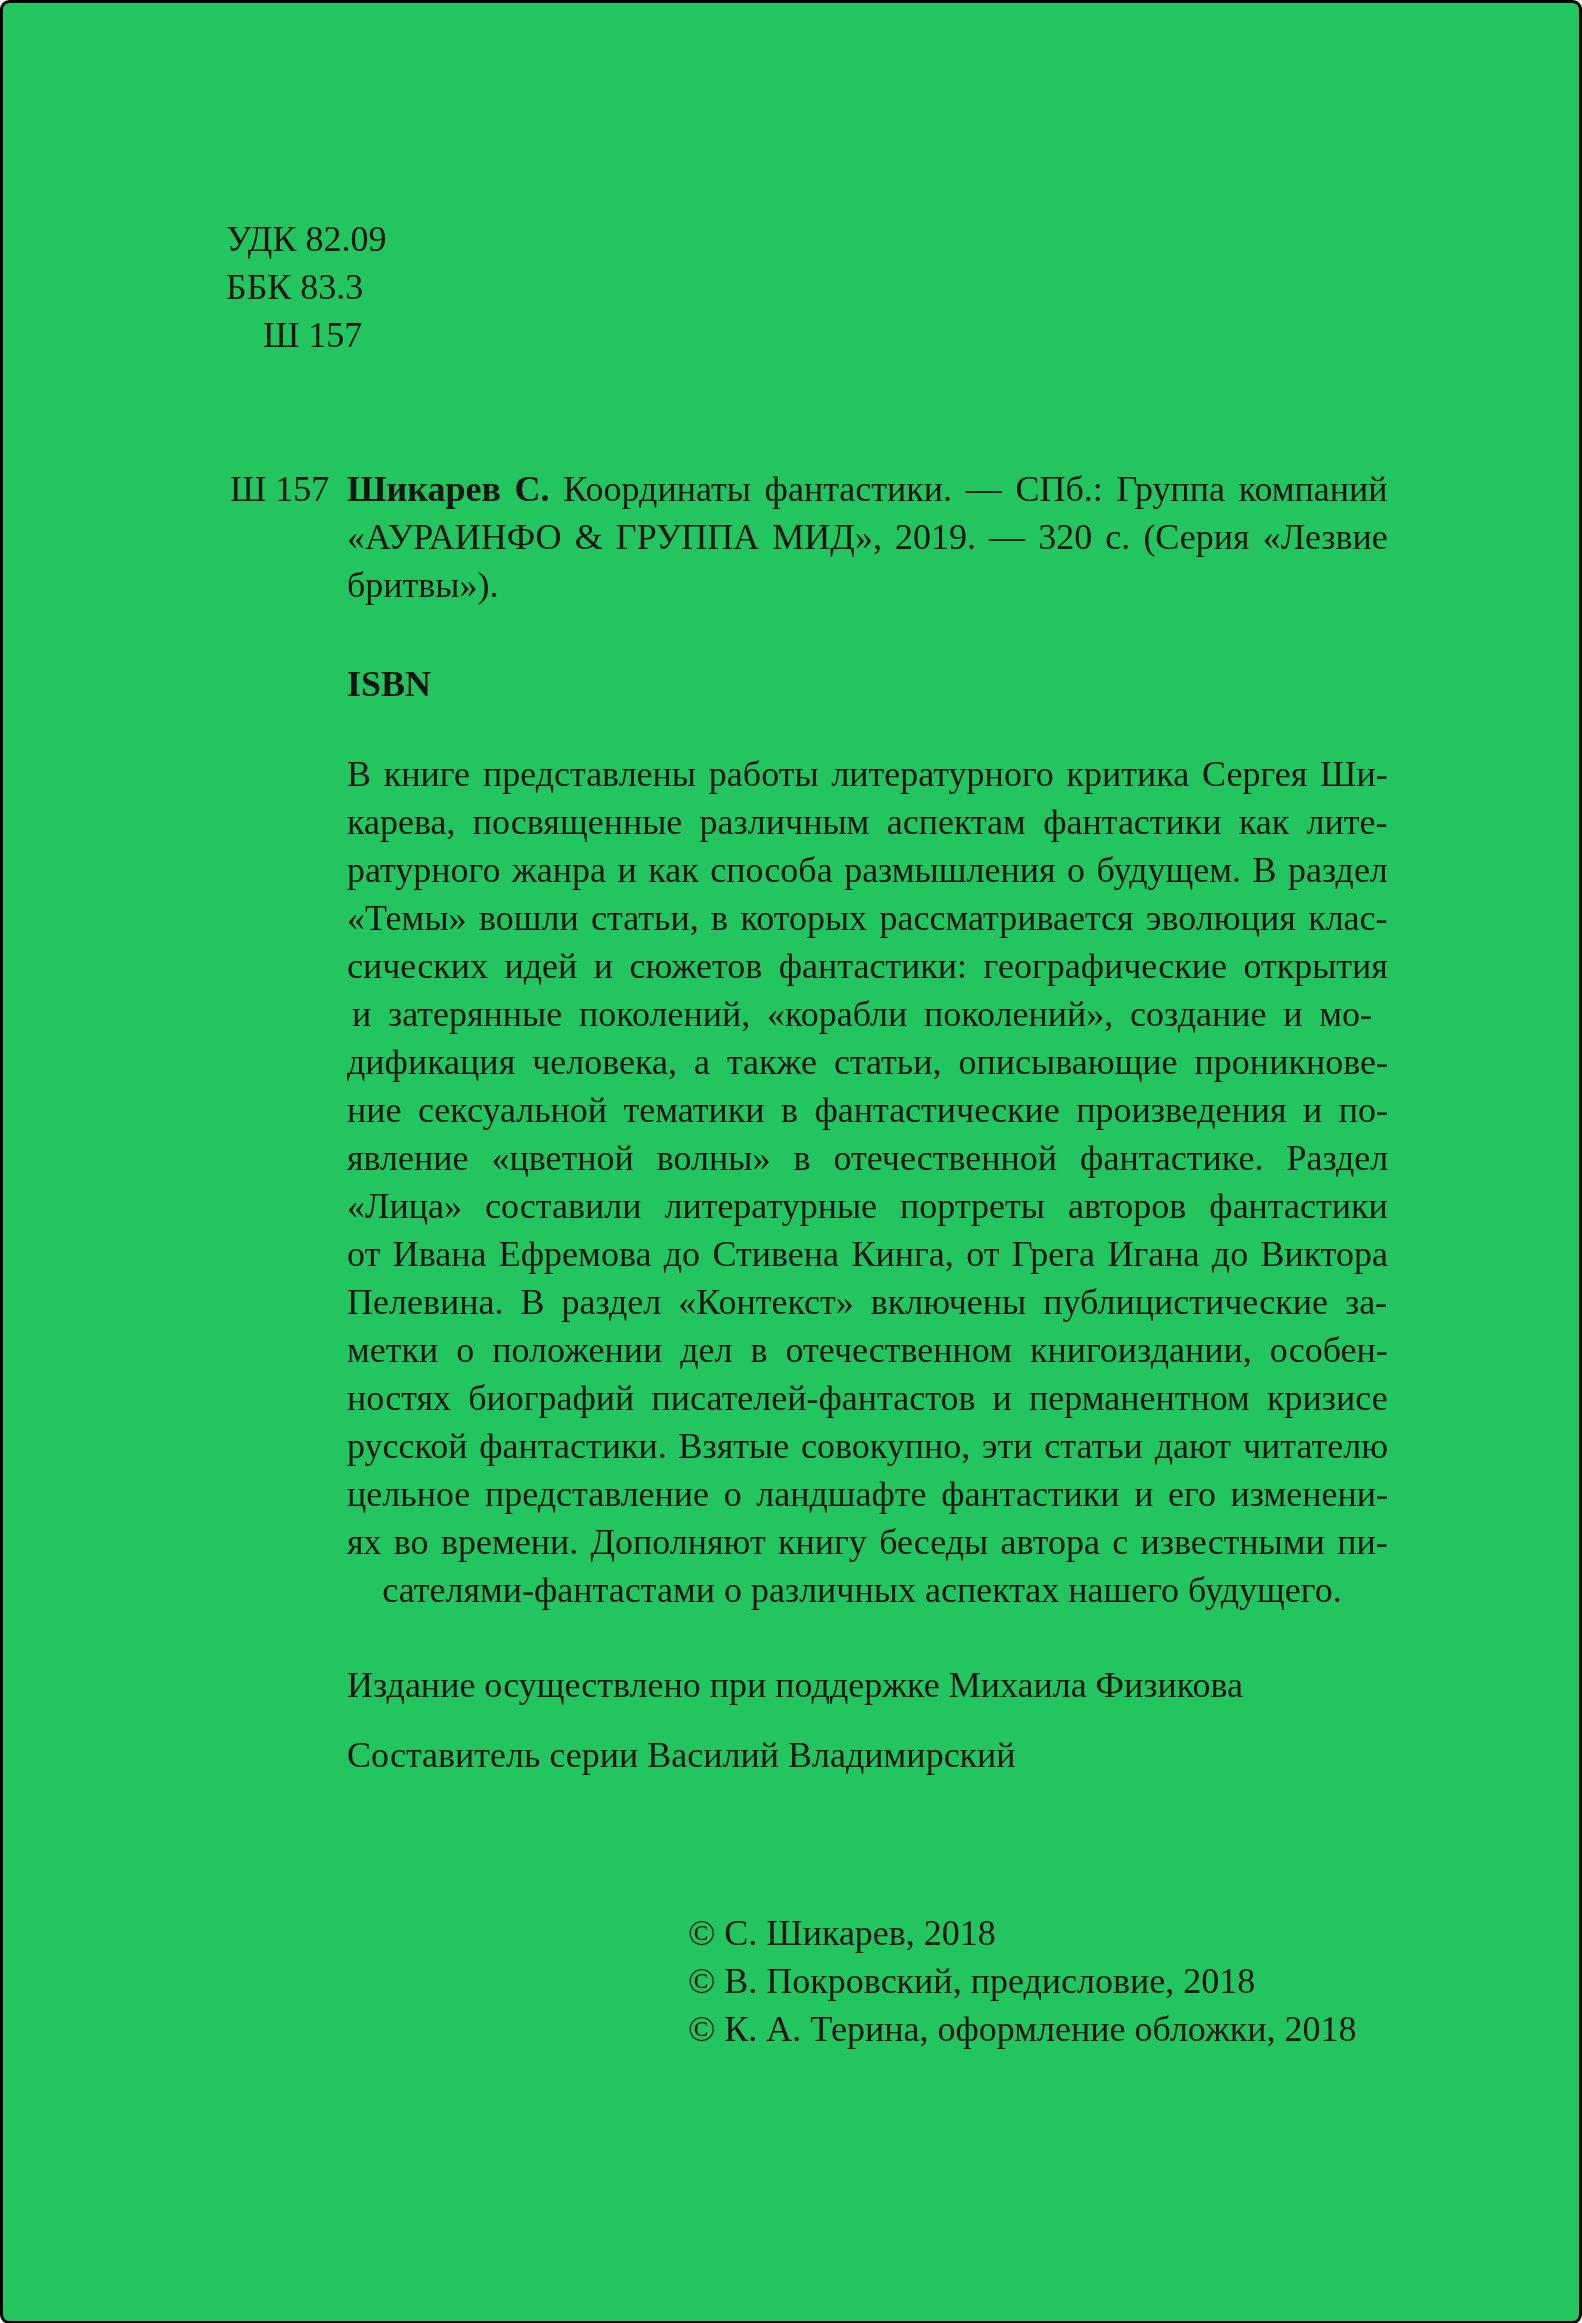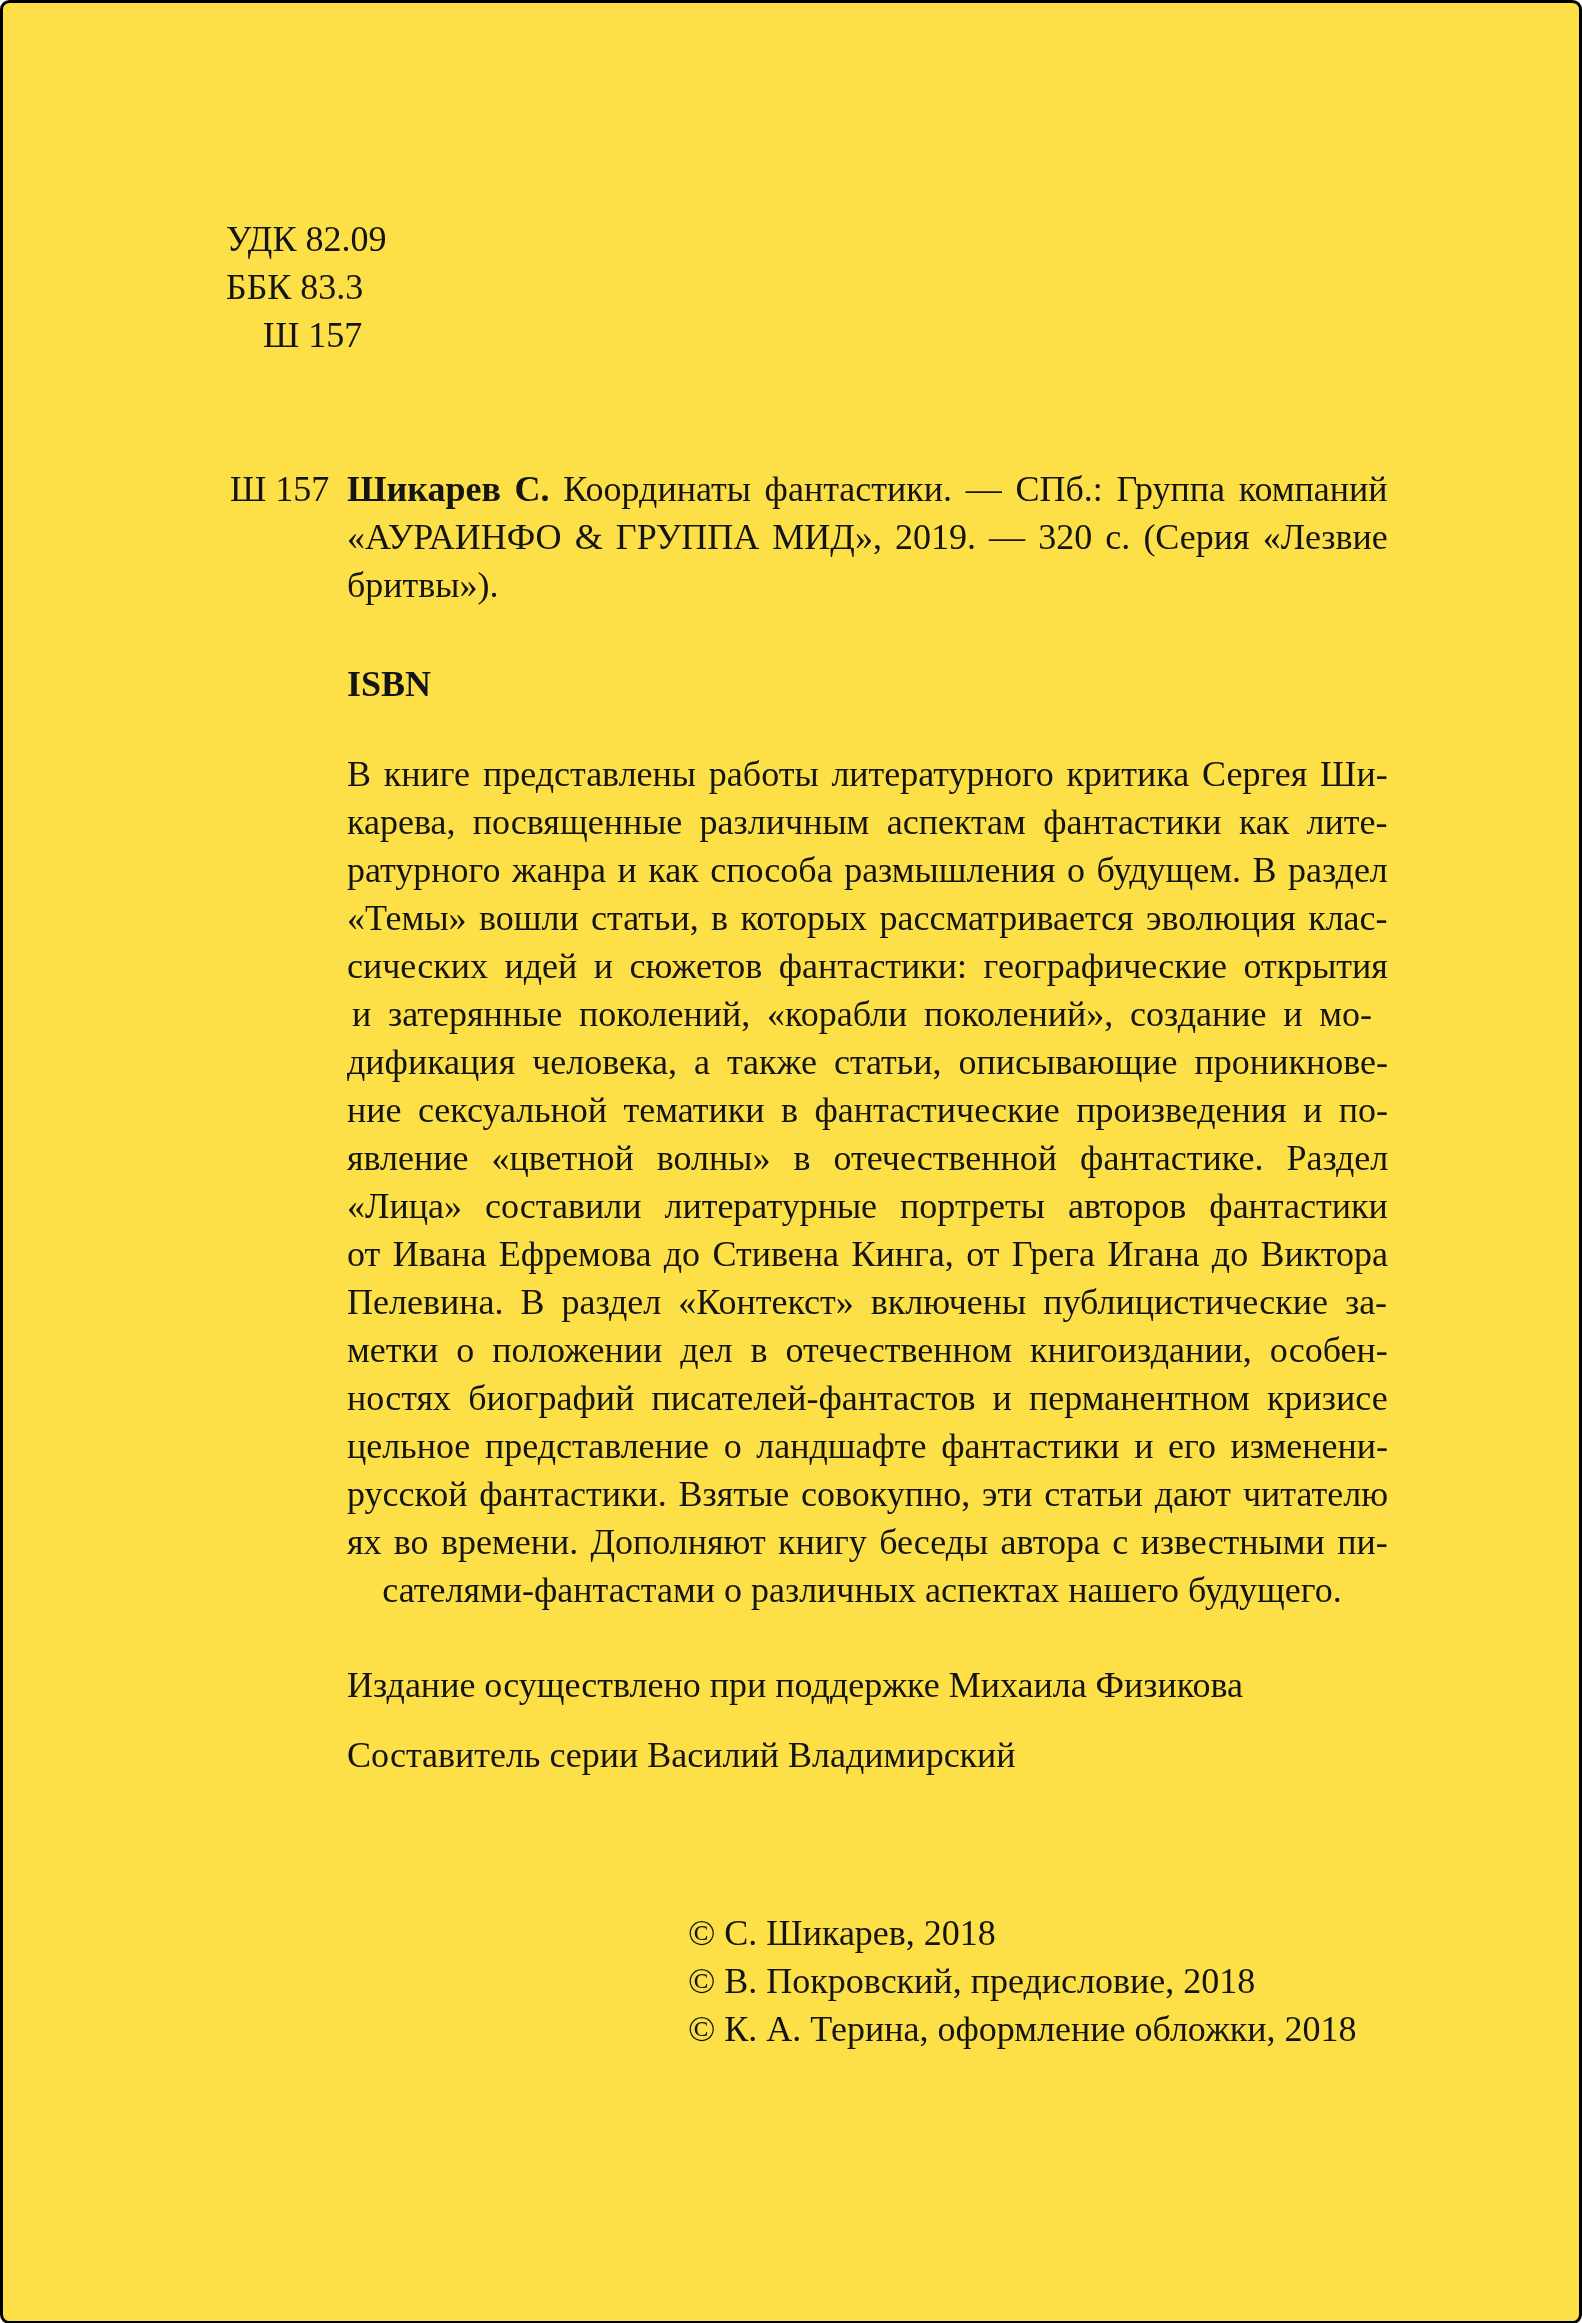--- a/index.html
+++ b/index.html
@@ -1,20 +1,20 @@
 <!DOCTYPE html>
 <html style="font-size:15px"><head>
 <meta charset="utf-8">
 <style>
   html,body{margin:0;padding:0;background:#ffffff;}
   .page{
     position:relative;
     width:1582px;height:2324px;
     box-sizing:border-box;
-    background:#fde047;
+    background:#22c55e;
     border:3.7px solid #000000;
     border-radius:9.4px;
     overflow:hidden;
     font-family:"Liberation Serif","DejaVu Serif",serif;
     color:#141414;
     font-size:36px;
     line-height:48px;
   }
   .abs{position:absolute;}
   .line{height:48px;line-height:48px;white-space:nowrap;}
@@ -66,22 +66,22 @@
     <div class="line" style="word-spacing: 7.5px;"><span class="ln">сических идей и сюжетов фантастики: географические открытия</span></div>
     <div class="line" style="word-spacing: 7.8px;"><span class="ln">и затерянные поколений, «корабли поколений», создание и мо-</span></div>
     <div class="line" style="word-spacing: 8px;"><span class="ln">дификация человека, а также статьи, описывающие проникнове-</span></div>
     <div class="line" style="word-spacing: 7.4px;"><span class="ln">ние сексуальной тематики в фантастические произведения и по-</span></div>
     <div class="line" style="word-spacing: 14px;"><span class="ln">явление «цветной волны» в отечественной фантастике. Раздел</span></div>
     <div class="line" style="word-spacing: 14px;"><span class="ln">«Лица» составили литературные портреты авторов фантастики</span></div>
     <div class="line" style="word-spacing: 3.4px;"><span class="ln">от Ивана Ефремова до Стивена Кинга, от Грега Игана до Виктора</span></div>
     <div class="line" style="word-spacing: 8px;"><span class="ln">Пелевина. В раздел «Контекст» включены публицистические за-</span></div>
     <div class="line" style="word-spacing: 9px;"><span class="ln">метки о положении дел в отечественном книгоиздании, особен-</span></div>
     <div class="line" style="word-spacing: 8.2px;"><span class="ln">ностях биографий писателей-фантастов и перманентном кризисе</span></div>
+    <div class="line" style="word-spacing: 2.8px;"><span class="ln">русской фантастики. Взятые совокупно, эти статьи дают читателю</span></div>
     <div class="line" style="word-spacing: 5.6px;"><span class="ln">цельное представление о ландшафте фантастики и его изменени-</span></div>
-    <div class="line" style="word-spacing: 2.8px;"><span class="ln">русской фантастики. Взятые совокупно, эти статьи дают читателю</span></div>
     <div class="line" style="word-spacing: 3.3px;"><span class="ln">ях во времени. Дополняют книгу беседы автора с известными пи-</span></div>
     <div class="line"><span class="ln">сателями-фантастами о различных аспектах нашего будущего.</span></div>
   </div>
 
   <div class="abs support line"><span class="ln">Издание осуществлено при поддержке Михаила Физикова</span></div>
 
   <div class="abs series line"><span class="ln">Составитель серии Василий Владимирский</span></div>
 
   <div class="abs copyright">
     <div class="line"><span class="ln">© С. Шикарев, 2018</span></div>

